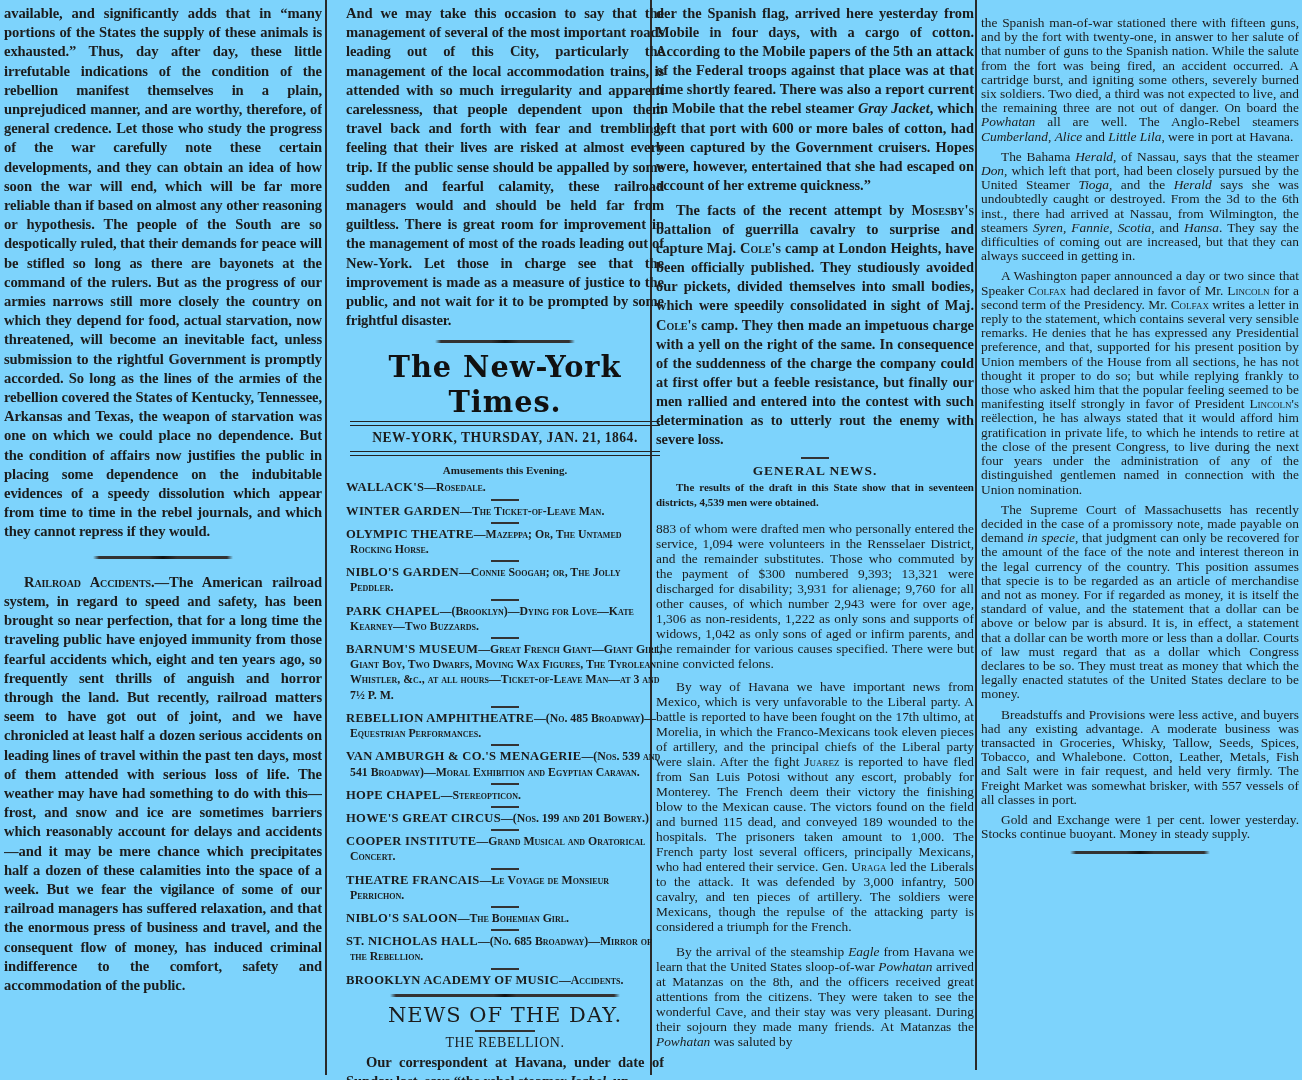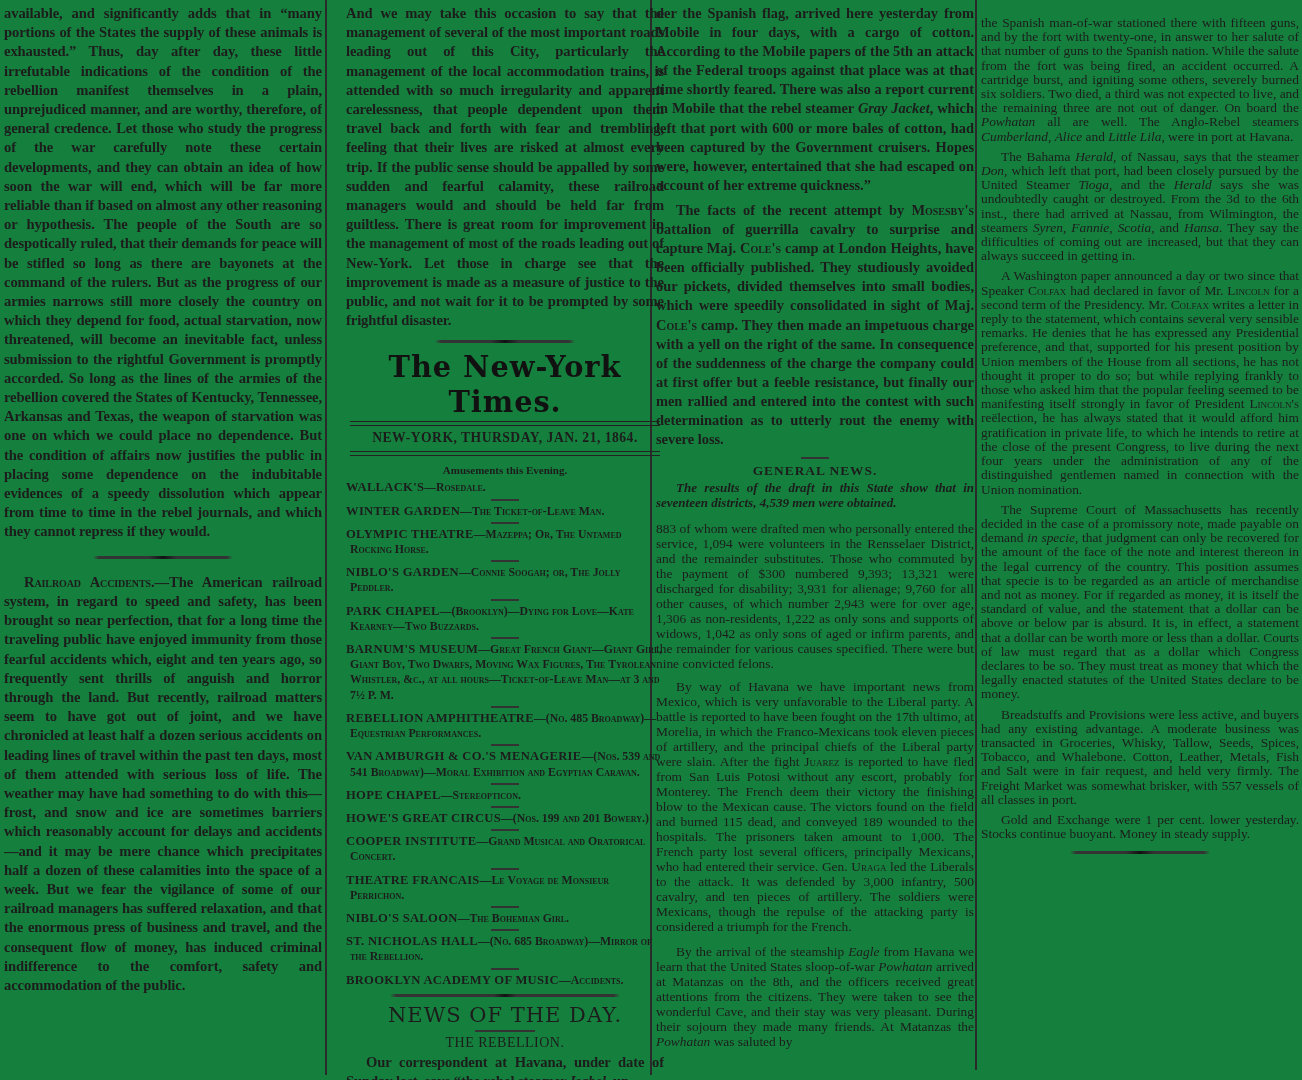--- a/index.html
+++ b/index.html
@@ -13,21 +13,21 @@
       overflow: hidden;
       position: relative;
       font-family: "Liberation Serif", serif;
       color: #1c1c1c;
     }
     .page {
       position: absolute;
       left: 0; top: 0;
       width: 1302px;
       height: 1080px;
-      background: #15803d;
+      background: #7dd3fc;
     }
     .col {
       position: absolute;
       top: 0;
       height: 1080px;
       box-sizing: border-box;
       overflow: hidden;
     }
     .col1 { left: 4px;   width: 318px; padding-top: 4px; }
     .col2 { left: 346px; width: 318px; padding-top: 4px; }
@@ -146,24 +146,23 @@
       letter-spacing: 0.5px;
     }
     .gen-head {
       text-align: center;
       font-size: 13.4px;
       font-weight: bold;
       letter-spacing: 1px;
       margin: 4px 0 1px 0;
     }
     .col3 p.body.draft-lead {
-      font-size: 13px;
+      font-size: 11px;
       line-height: 15.2px;
       font-weight: bold;
-      font-style: italic;
     }
   </style>
 </head>
 <body>
 
 <div class="page">
 
   <div class="vrule vr1"></div>
   <div class="vrule vr2"></div>
   <div class="vrule vr3"></div>

